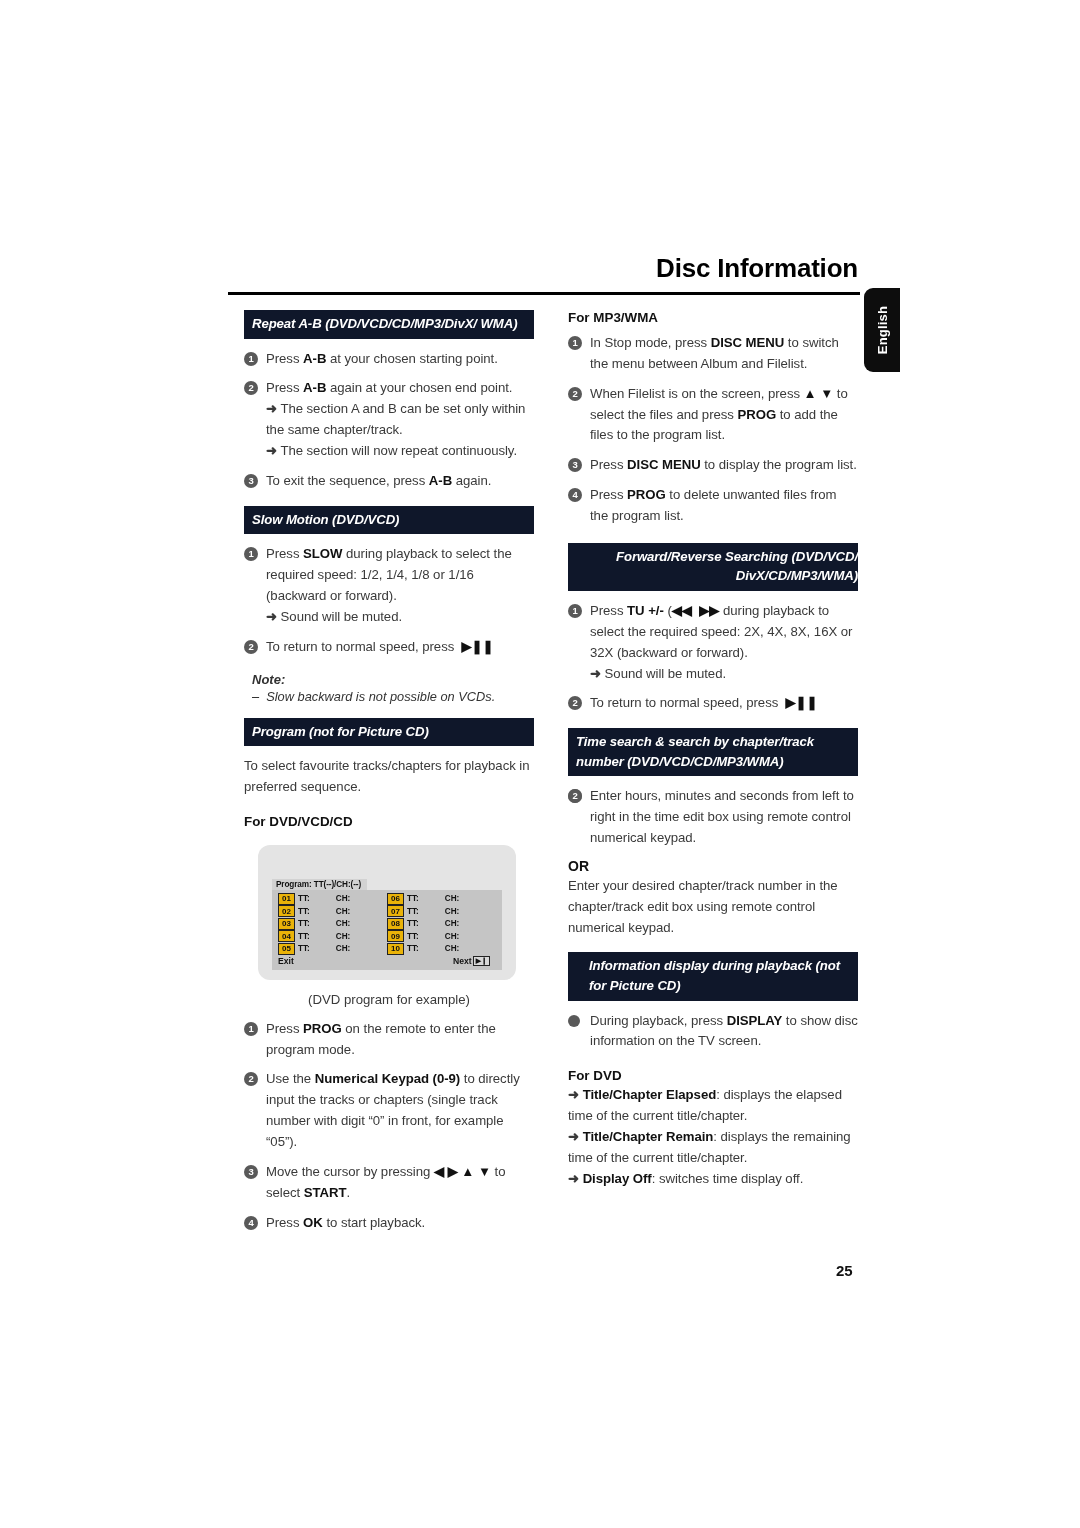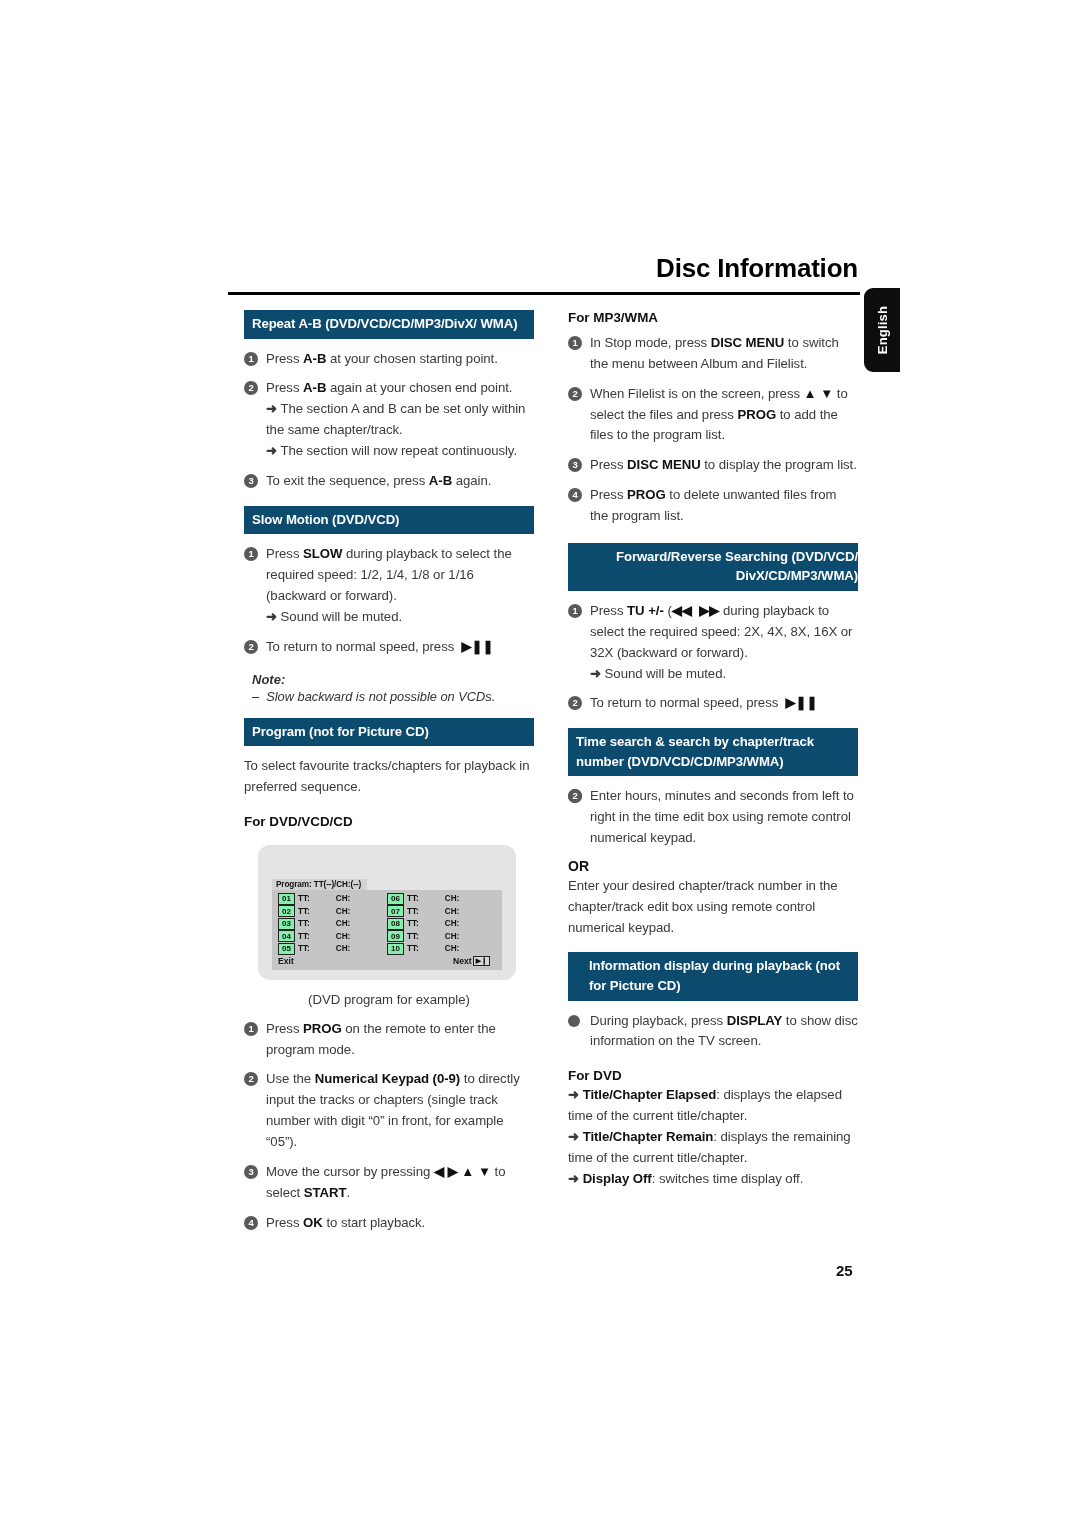--- a/index.html
+++ b/index.html
@@ -69,28 +69,29 @@
   .col {
     position: absolute;
     top: 310px;
     width: 290px;
   }
   .col-left  { left: 244px; }
   .col-right { left: 568px; }
 
   
   .sec-head {
-    background: #0c4a6e;
+    background: #0f172a;
     color: #ffffff;
     font-size: 13.2px;
     font-weight: bold;
     line-height: 1.48;
     padding: 4px 0 5px 8px;
     margin-bottom: 10px;
     letter-spacing: -0.1px;
+    font-style: italic;
   }
 
   
   .p {
     font-size: 13.2px;
     line-height: 1.58;
     color: #3a3a3a;
     margin: 0 0 9px 0;
     letter-spacing: -0.05px;
   }
@@ -202,21 +203,21 @@
     align-items: center;
     height: 12.4px;
   }
   .osd-cell {
     display: flex;
     align-items: center;
     width: 50%;
   }
   .osd-num {
     border: 1px solid #222;
-    background: #86efac;
+    background: #eab308;
     font-size: 8px;
     font-weight: bold;
     color: #111;
     line-height: 9px;
     padding: 0.5px 3px;
     margin-right: 3px;
   }
   .osd-tt, .osd-ch {
     font-size: 8.2px;
     font-weight: bold;

